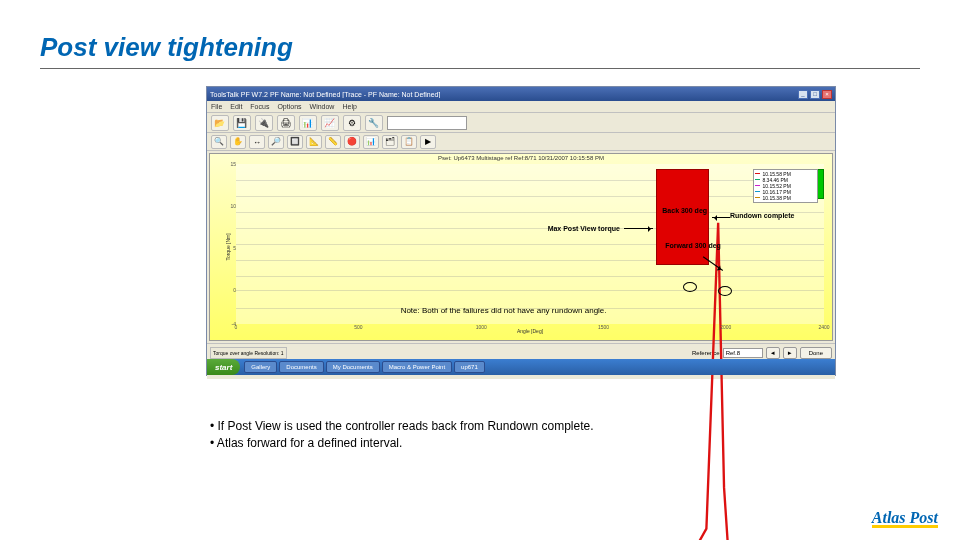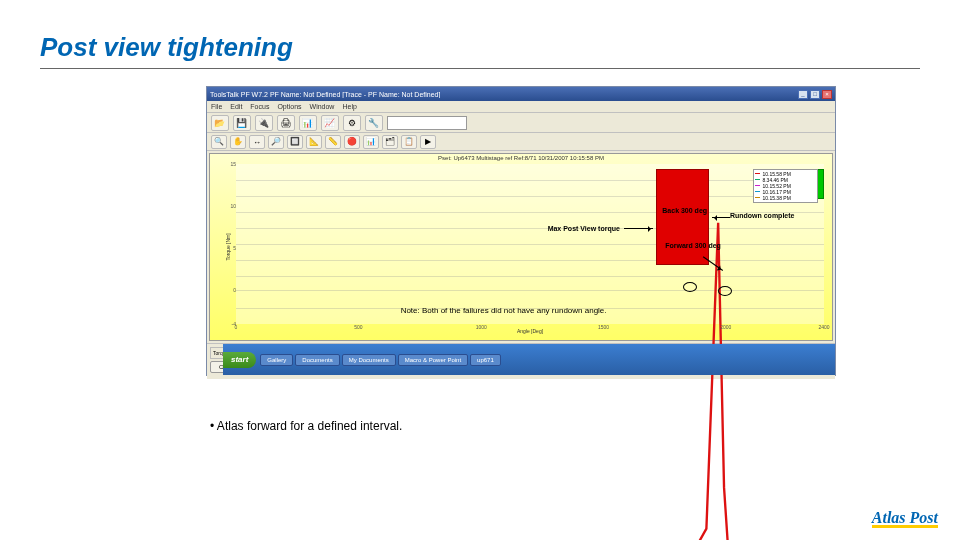--- a/index.html
+++ b/index.html
@@ -51,21 +51,21 @@
   .circ { position:absolute; width:14px; height:10px; border:1px solid #000; border-radius:50%; }
 
   .bottom-controls { height: 36px; background:#ece9d8; display:flex; gap:4px; padding:3px; font-size:6px; align-items:flex-start; border-top:1px solid #c0c0c0; }
   .bc-left { display:flex; flex-direction:column; gap:2px; }
   .bc-btn { height:12px; padding:0 8px; background:#f4f2e8; border:1px solid #999; border-radius:2px; display:inline-flex; align-items:center; }
   .bc-box { border:1px solid #bbb; padding:2px; font-size:5px; }
   .bc-right { margin-left:auto; display:flex; flex-direction:column; gap:2px; align-items:flex-end; }
   .bc-row { display:flex; gap:3px; align-items:center; }
   .bc-input { width:40px; height:10px; background:#fff; border:1px solid #999; }
 
-  .taskbar { position:absolute; left:16px; right:0; bottom:0; height:31px; background:linear-gradient(#3b7ed1,#2a5fa5); display:flex; align-items:center; }
+  .taskbar { position:absolute; left:0; right:0; bottom:0; height:16px; background:linear-gradient(#3b7ed1,#2a5fa5); display:flex; align-items:center; }
   .startbtn { height:16px; padding:0 8px; background:linear-gradient(#5aaa3a,#3a8a1a); color:#fff; font-size:8px; display:flex; align-items:center; font-style:italic; font-weight:bold; border-radius:0 8px 8px 0; }
   .tasks { display:flex; gap:2px; padding:0 4px; }
   .taskitem { height:12px; padding:0 6px; background:#5a8acc; border:1px solid #2a4d8f; font-size:6px; color:#fff; display:flex; align-items:center; border-radius:2px; white-space:nowrap; overflow:hidden; max-width:100px; }
 
   .bullets { position:absolute; left:210px; top:418px; font-size:12px; color:#000; line-height:1.35; }
   .bullets div { margin-bottom:1px; }
 
   .logo { position:absolute; right:22px; bottom:12px; font-family: 'Times New Roman', serif; font-style:italic; font-weight:bold; color:#0066b3; font-size:16px; }
   .logo .under { display:block; height:3px; background:#ffcc00; margin-top:-2px; }
 </style>
@@ -220,19 +220,20 @@
       <div class="taskitem">Gallery</div>
       <div class="taskitem">Documents</div>
       <div class="taskitem">My Documents</div>
       <div class="taskitem">Macro &amp; Power Point</div>
       <div class="taskitem">up671</div>
     </div>
   </div>
 </div>
 
 <div class="bullets">
+  <div>• If Post View is used the controller reads back from Rundown complete.</div>
   <div>• Atlas forward for a defined interval.</div>
 </div>
 
 <div class="logo">
   <span>Atlas Post</span>
   <span class="under"></span>
 </div>
 
 </body></html>

